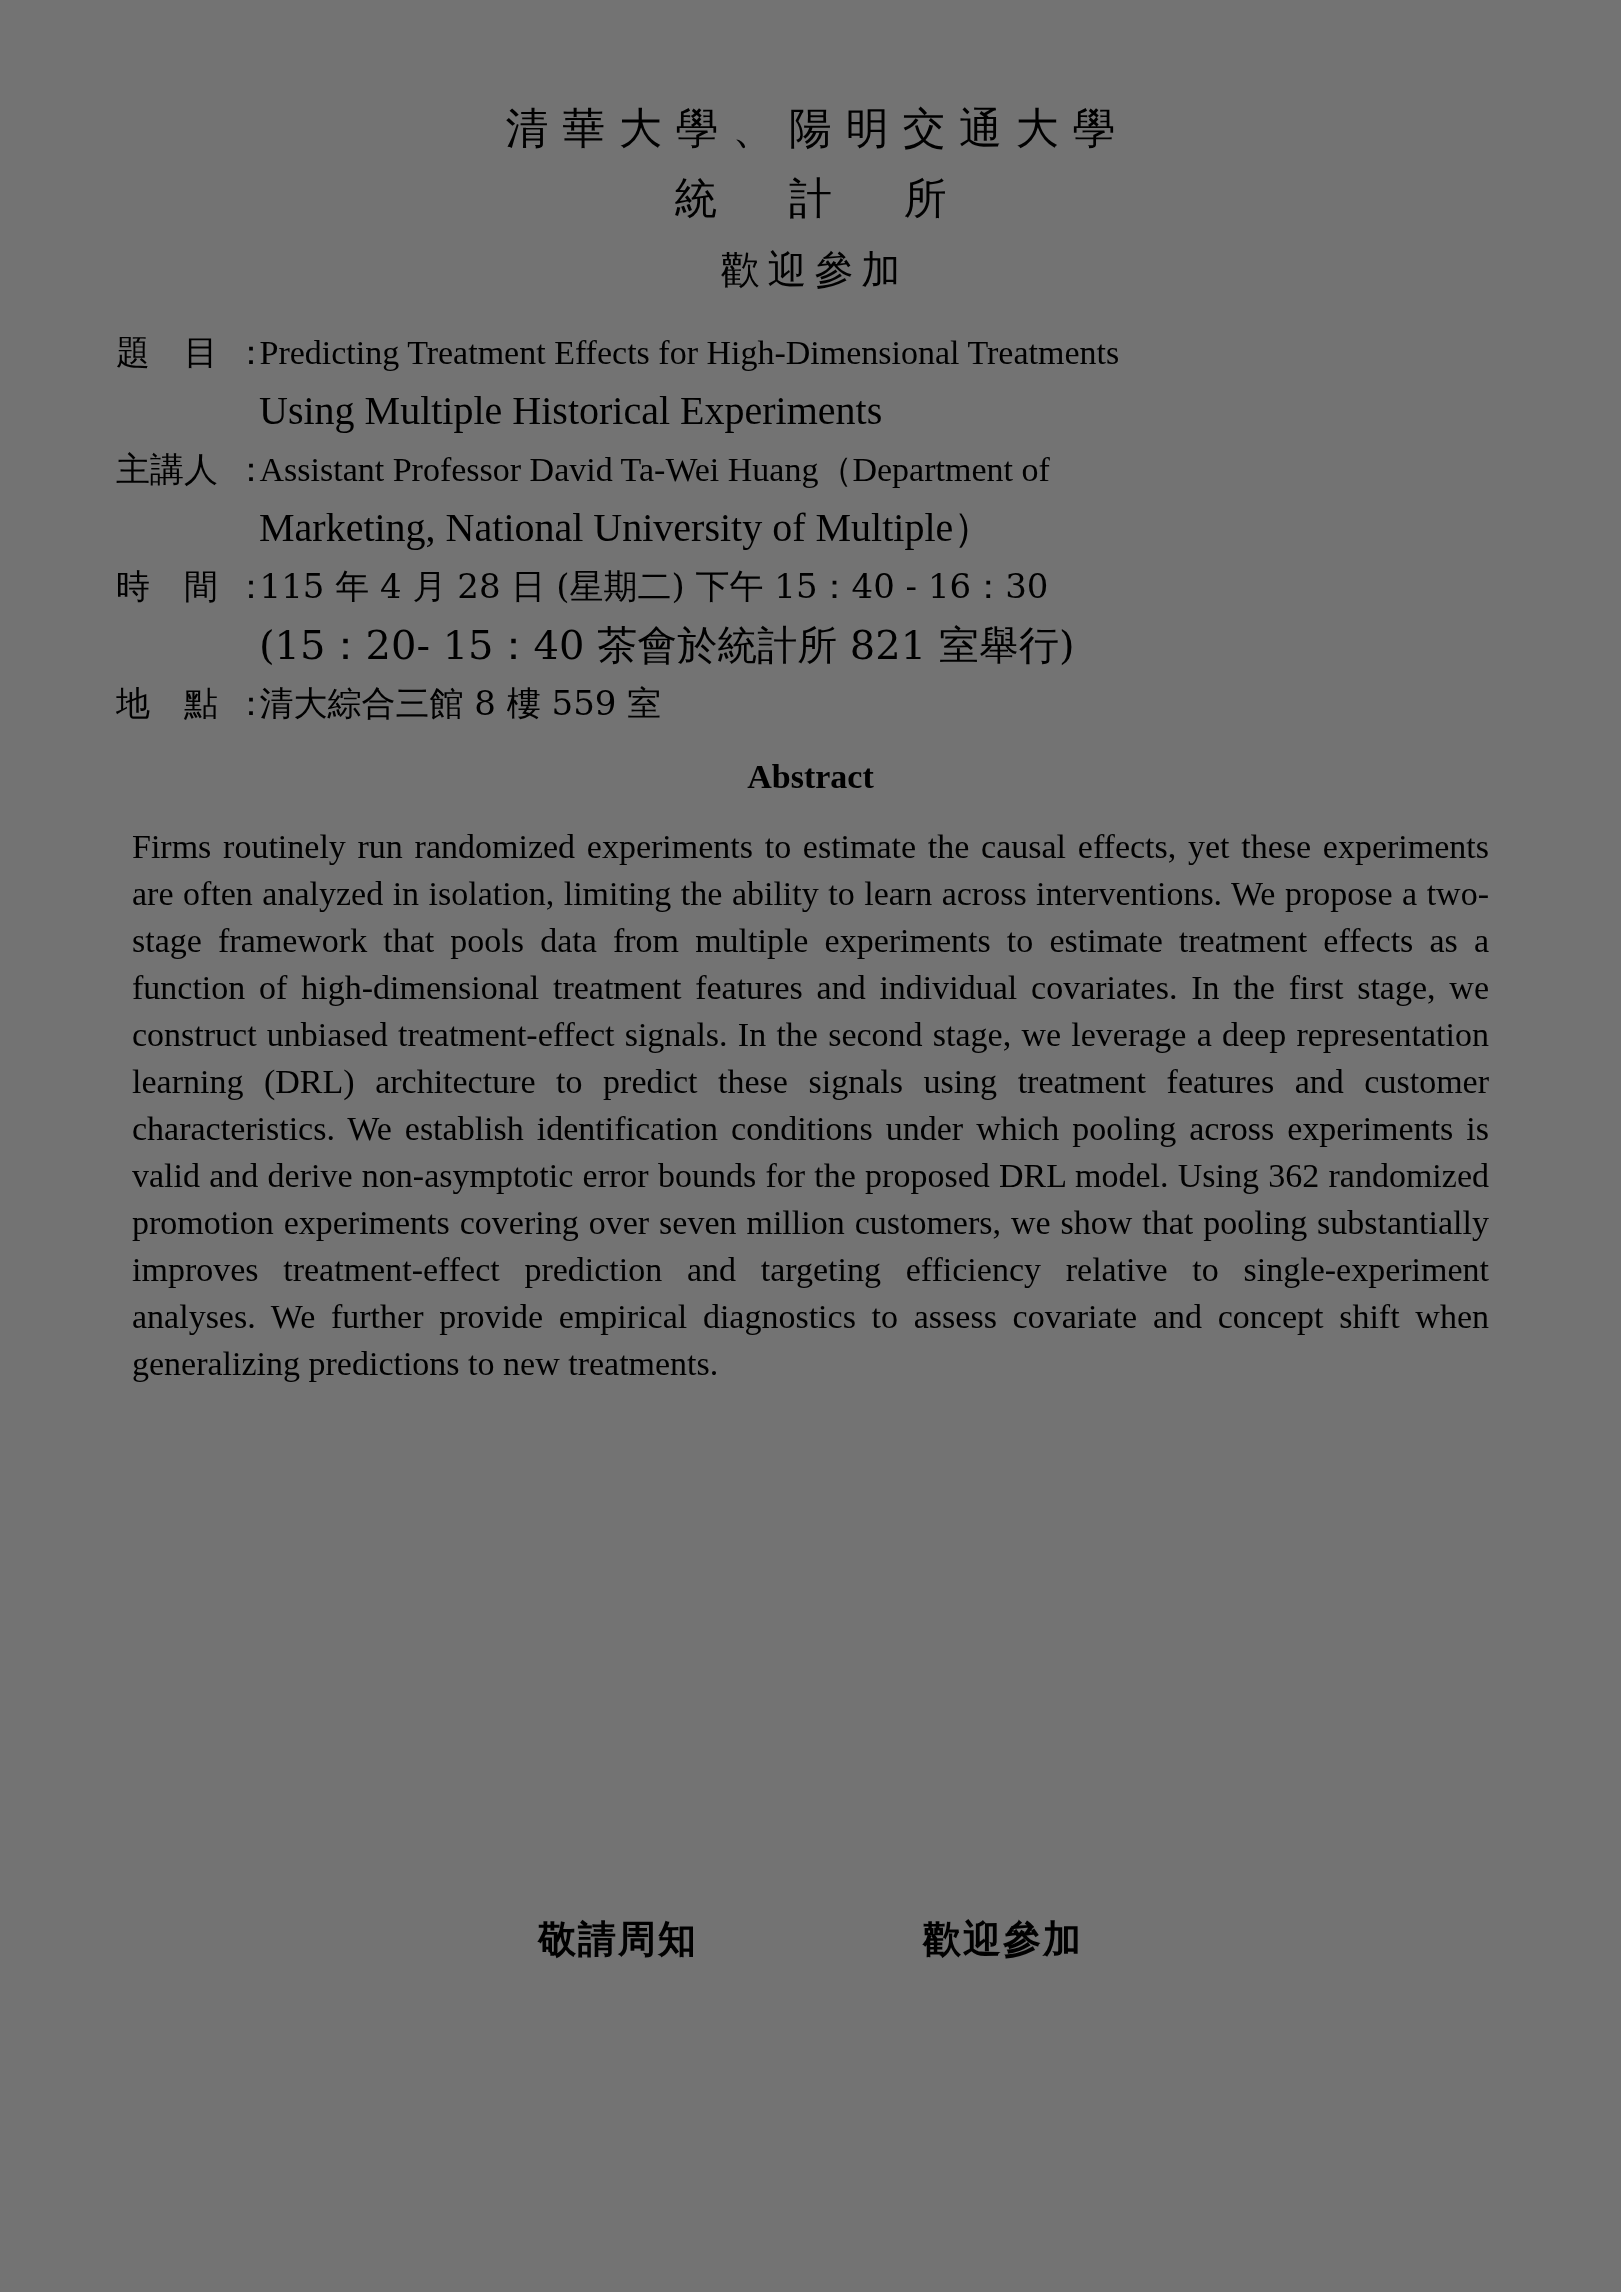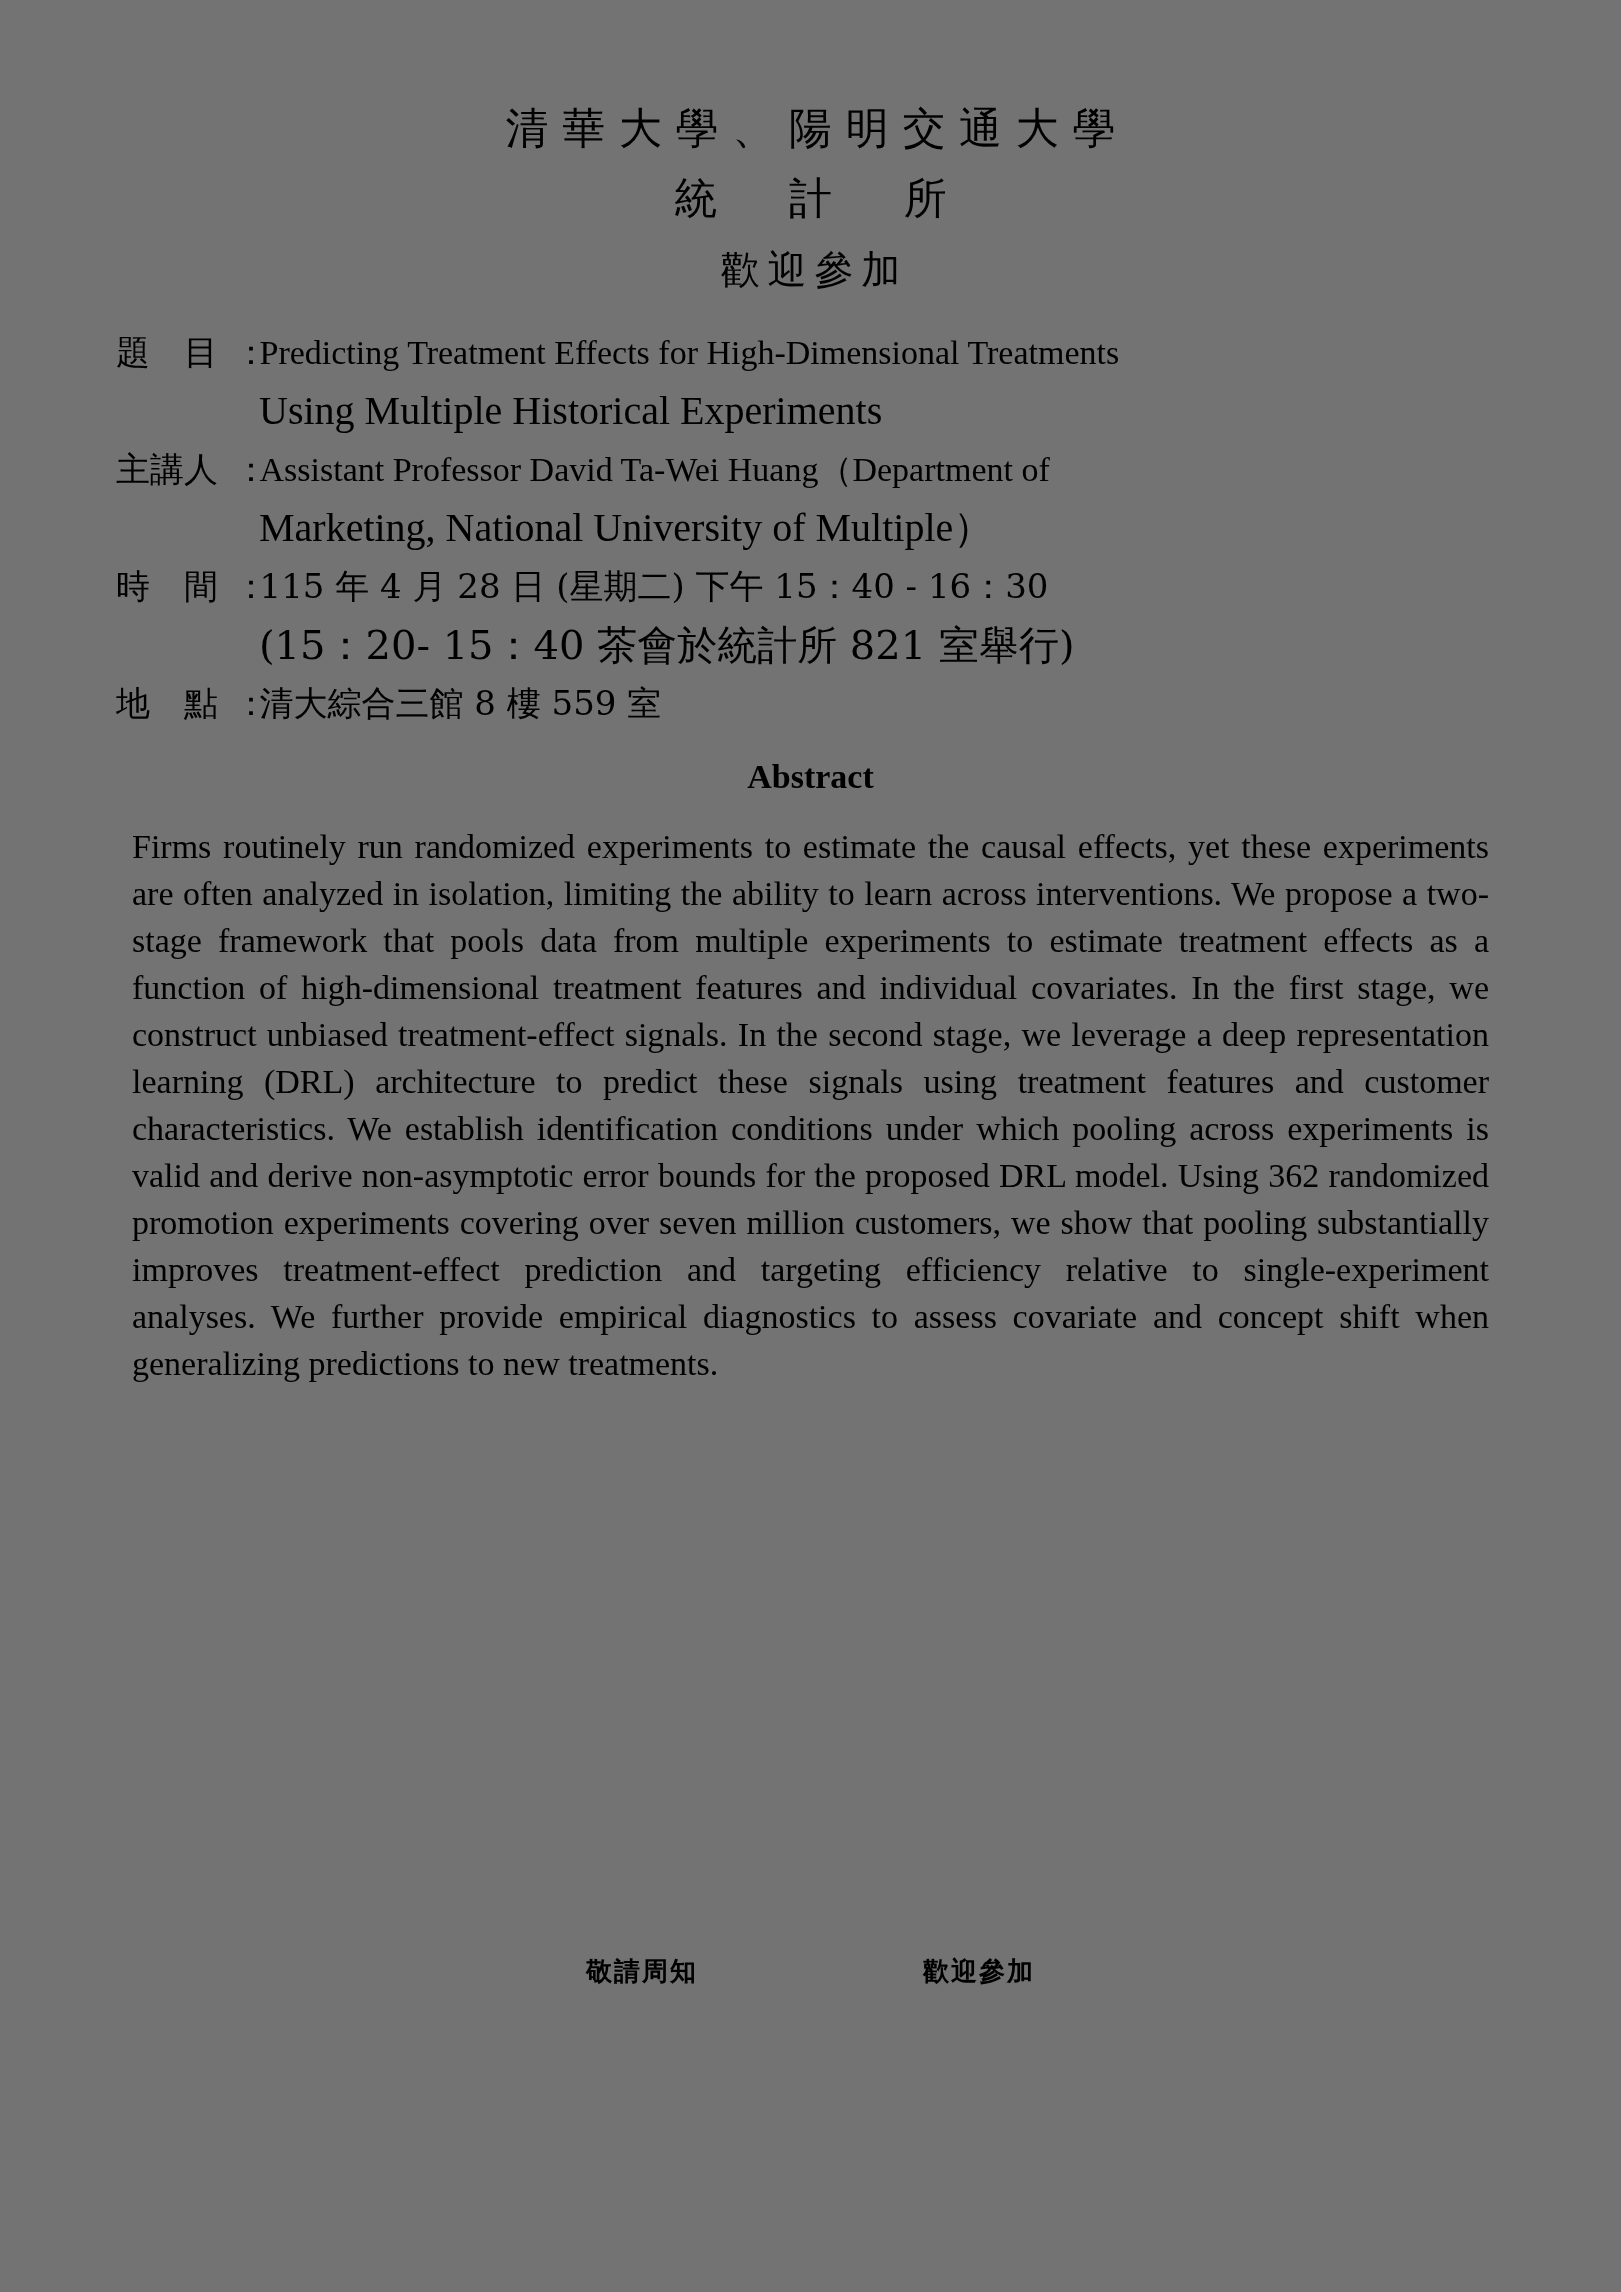--- a/index.html
+++ b/index.html
@@ -99,24 +99,24 @@
   }
   .abstract-body p {
     margin: 16px;
   }
 
   
   .footer {
     position: absolute;
     left: 116px;
     right: 116px;
-    top: 1954px;
+    top: 1914px;
     display: flex;
     justify-content: center;
-    font-size: 26px;
+    font-size: 38px;
     font-weight: bold;
     letter-spacing: 2px;
   }
   .footer-left  { margin-right: 225px; }
   .footer-right { }
 </style>
 </head>
 <body>
 
 <div class="page">

